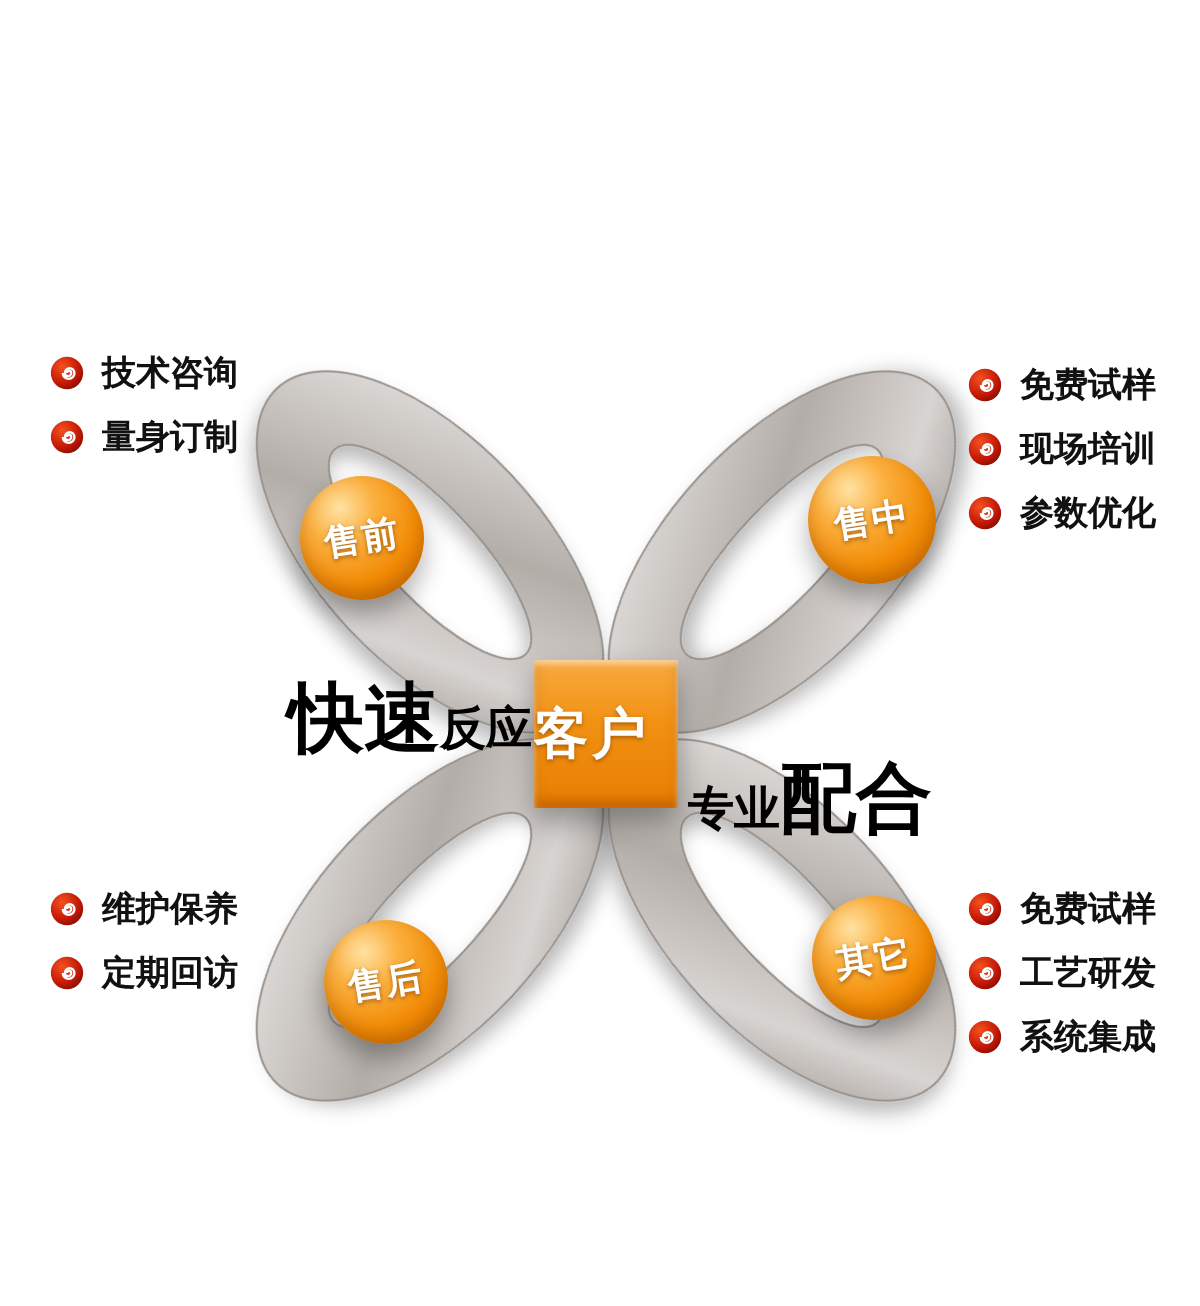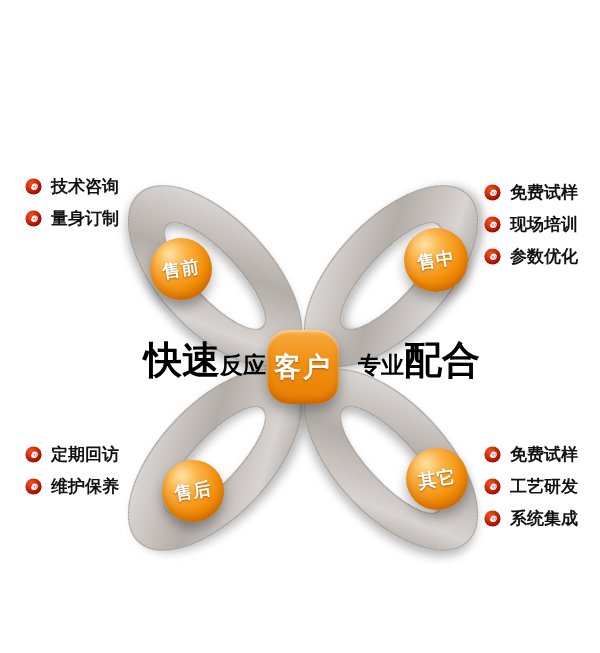--- a/index.html
+++ b/index.html
@@ -24,32 +24,32 @@
   }
   .sphere span{display:block;transform:rotate(-9deg);letter-spacing:1px;}
   .sphere-pre  {left:150px;top:238px;width:62px;height:62px;}
   .sphere-mid  {left:404px;top:228px;width:64px;height:64px;}
   .sphere-after{left:162px;top:460px;width:62px;height:62px;}
   .sphere-other{left:406px;top:448px;width:62px;height:62px;}
 
   
   .center-node{
     position:absolute;left:267px;top:330px;width:72px;height:74px;
-    border-radius:22px;
+    border-radius:0;
     background:linear-gradient(180deg,#f8a93f 0%,#f19011 45%,#e87e02 100%);
     box-shadow:0 7px 13px rgba(0,0,0,.32), inset 0 2px 3px rgba(255,255,255,.55), inset 0 -4px 6px rgba(150,70,0,.45);
-    display:flex;align-items:center;justify-content:center;
+    display:flex;align-items:center;
     color:#fff;font-weight:bold;font-size:27px;letter-spacing:2px;
     text-shadow:0 1px 2px rgba(120,60,0,.6);
   }
 
   
   .slogan{position:absolute;top:338px;white-space:nowrap;color:#000;font-weight:bold;line-height:44px;}
   .slogan-left{left:138px;width:128px;text-align:right;}
-  .slogan-right{left:358px;}
+  .slogan-right{left:344px;margin-top:40px;}
   .slogan .big{font-size:38px;text-align:right;}
   .slogan .small{font-size:23px;}
 
   
   .service-list{position:absolute;width:130px;}
   .list-tl{left:25px;top:170px;}
   .list-tr{left:484px;top:176px;}
   .list-bl{left:25px;top:438px;}
   .list-br{left:484px;top:438px;}
   .service-item{display:flex;align-items:center;gap:9px;height:32px;}
@@ -160,29 +160,29 @@
       <span class="label">参数优化</span>
     </div>
   </div>
 
   <div class="service-list list-bl">
     <div class="service-item">
       <svg class="bullet" width="17" height="17" viewBox="0 0 16 16">
           <circle cx="8" cy="8" r="7.6" fill="url(#iconGrad)"></circle>
           <path d="M8 8 a1 1 0 0 1 2 0 a1.5 1.5 0 0 1 -3 0 a2.25 2.25 0 0 1 4.5 0 a2.75 2.75 0 0 1 -5.5 0" fill="none" stroke="#fff" stroke-width="1.1"></path>
         </svg>
+      <span class="label">维护保养</span>
+    </div>
+    <div class="service-item">
+      <svg class="bullet" width="17" height="17" viewBox="0 0 16 16">
+          <circle cx="8" cy="8" r="7.6" fill="url(#iconGrad)"></circle>
+          <path d="M8 8 a1 1 0 0 1 2 0 a1.5 1.5 0 0 1 -3 0 a2.25 2.25 0 0 1 4.5 0 a2.75 2.75 0 0 1 -5.5 0" fill="none" stroke="#fff" stroke-width="1.1"></path>
+        </svg>
       <span class="label">定期回访</span>
     </div>
-    <div class="service-item">
-      <svg class="bullet" width="17" height="17" viewBox="0 0 16 16">
-          <circle cx="8" cy="8" r="7.6" fill="url(#iconGrad)"></circle>
-          <path d="M8 8 a1 1 0 0 1 2 0 a1.5 1.5 0 0 1 -3 0 a2.25 2.25 0 0 1 4.5 0 a2.75 2.75 0 0 1 -5.5 0" fill="none" stroke="#fff" stroke-width="1.1"></path>
-        </svg>
-      <span class="label">维护保养</span>
-    </div>
   </div>
 
   <div class="service-list list-br">
     <div class="service-item">
       <svg class="bullet" width="17" height="17" viewBox="0 0 16 16">
           <circle cx="8" cy="8" r="7.6" fill="url(#iconGrad)"></circle>
           <path d="M8 8 a1 1 0 0 1 2 0 a1.5 1.5 0 0 1 -3 0 a2.25 2.25 0 0 1 4.5 0 a2.75 2.75 0 0 1 -5.5 0" fill="none" stroke="#fff" stroke-width="1.1"></path>
         </svg>
       <span class="label">免费试样</span>
     </div>

